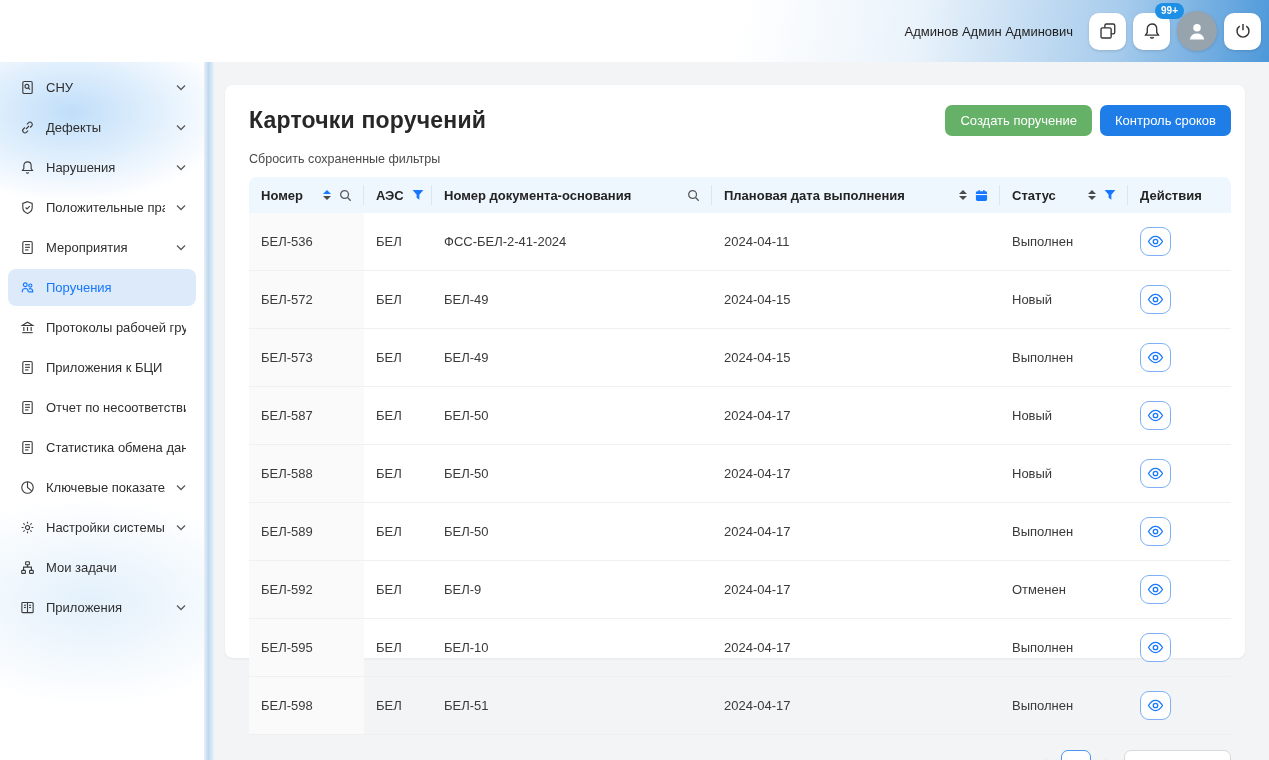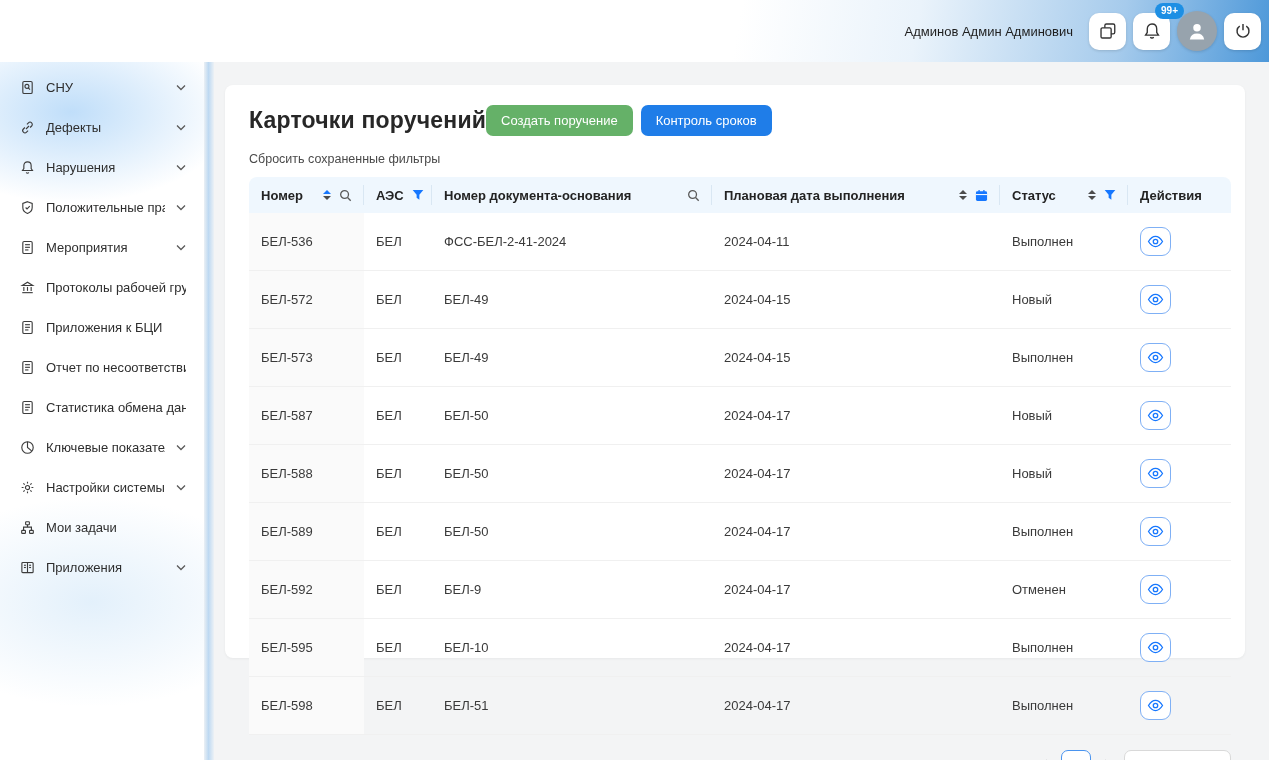--- a/index.html
+++ b/index.html
@@ -56,21 +56,21 @@
   .side-item .chev { color:#5a5a5a; display:flex; flex:none; }
   .side-item.active { background:#dceafa; color:#1677ff; }
   .side-item.active .sicon { color:#1677ff; }
   .side-item.subtle { background:#eef4fb; }
   
   .card {
     position:absolute; left:225px; top:85px; width:1020px; height:573px;
     background:#fff; border-radius:8px; box-shadow:0 1px 3px rgba(0,0,0,.05);
     padding:20px 14px 20px 24px; z-index:3;
   }
-  .card-head { display:flex; align-items:center; }
+  .card-head { display:flex; align-items:center; justify-content:space-between; }
   .page-title { font-size:23px; font-weight:bold; color:#272727; letter-spacing:.2px; }
   .head-btns { display:flex; gap:8px; }
   .btn { border:none; border-radius:7px; color:#fff; font-size:13px; padding:8px 15px; cursor:pointer; font-family:inherit; }
   .reset-link { display:inline-block; margin:16px 0 11px; font-size:12.5px; color:#4a4a4a; cursor:pointer; }
   
   .tbl { --cols: 115px 68px 280px 288px 128px 1fr; width:982px; }
   .thead {
     display:grid; grid-template-columns:var(--cols); height:36px;
     background:#eff7fe; border-radius:8px 8px 0 0;
   }
@@ -222,20 +222,31 @@
           <line x1="5.4" y1="7.8" x2="10.6" y2="7.8"></line>
           <line x1="5.4" y1="10.6" x2="9" y2="10.6"></line>
         </svg>
       </span>
       <span class="lbl">Мероприятия</span>
       <span class="chev">
         <svg width="10" height="7" viewBox="0 0 10 6" fill="none" stroke="currentColor" stroke-width="1.3">
           <path d="M1 1 L5 5 L9 1"></path>
         </svg>
       </span>
+    </div>
+    <div class="side-item active">
+      <span class="sicon">
+        <svg width="15" height="15" viewBox="0 0 16 16" fill="none" stroke="currentColor" stroke-width="1.2">
+          <circle cx="5.6" cy="5" r="2"></circle>
+          <path d="M2.4 13 v-.8 a3.2 3.2 0 0 1 6.4 0 v.8"></path>
+          <circle cx="11" cy="5.9" r="1.7"></circle>
+          <path d="M9.6 12.6 h4 v-.7 a2.8 2.8 0 0 0-4.1-2.4"></path>
+        </svg>
+      </span>
+      <span class="lbl">Поручения</span>
     </div>
     <div class="side-item">
       <span class="sicon">
         <svg width="15" height="15" viewBox="0 0 16 16" fill="none" stroke="currentColor" stroke-width="1.2">
           <path d="M2.4 5.9 L8 2.4 L13.6 5.9 Z"></path>
           <line x1="4.1" y1="7.4" x2="4.1" y2="11.6"></line>
           <line x1="8" y1="7.4" x2="8" y2="11.6"></line>
           <line x1="11.9" y1="7.4" x2="11.9" y2="11.6"></line>
           <line x1="2.4" y1="13.5" x2="13.6" y2="13.5"></line>
         </svg>

